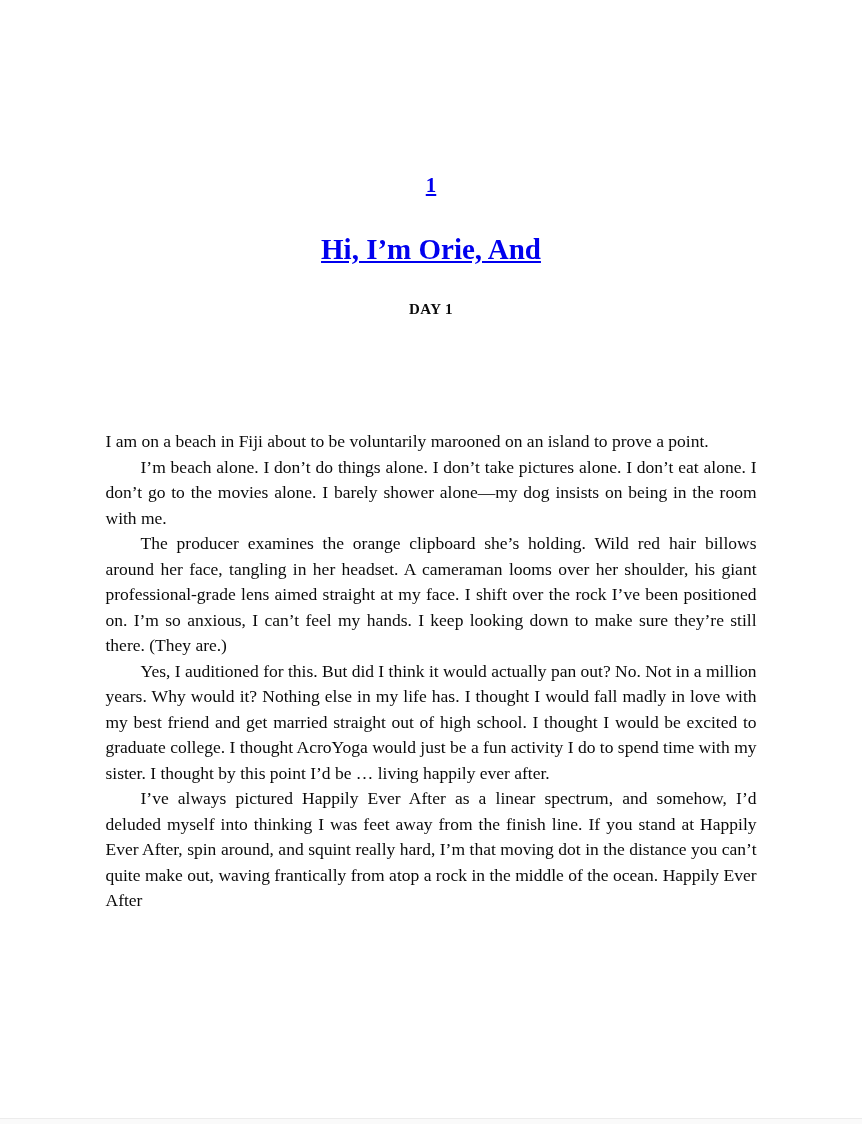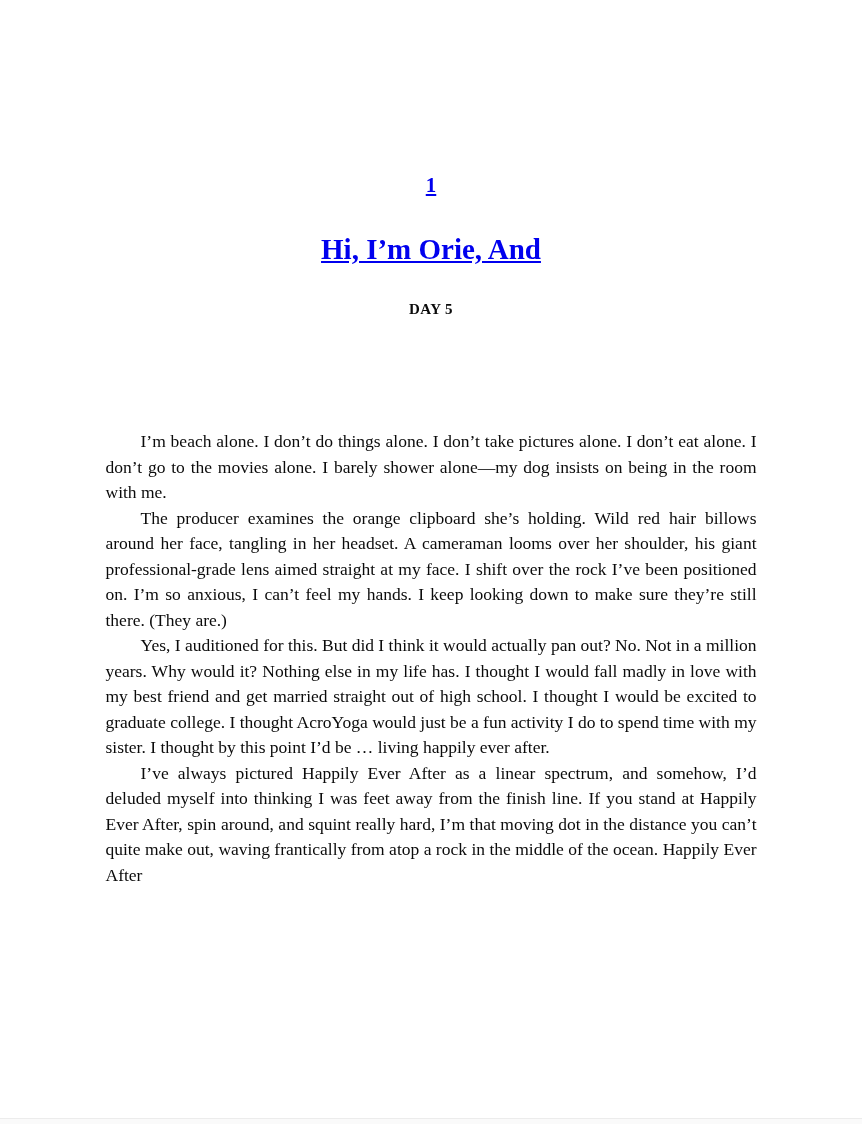--- a/index.html
+++ b/index.html
@@ -71,24 +71,25 @@
 
 <div class="page">
 
   <div class="chapter-header">
     <div class="chapter-number">
       <a href="#">1</a>
     </div>
     <div class="chapter-title">
       <a href="#">Hi, I’m Orie, And</a>
     </div>
-    <div class="day-label">DAY 5</div>
+    <div class="day-label">DAY 1</div>
   </div>
 
   <div class="body-text">
+    <p class="first">I am on a beach in Fiji about to be voluntarily marooned on an island to prove a point.</p>
     <p>I’m beach alone. I don’t do things alone. I don’t take pictures alone. I don’t eat alone. I don’t go to the movies alone. I barely shower alone—my dog insists on being in the room with me.</p>
     <p>The producer examines the orange clipboard she’s holding. Wild red hair billows around her face, tangling in her headset. A cameraman looms over her shoulder, his giant professional-grade lens aimed straight at my face. I shift over the rock I’ve been positioned on. I’m so anxious, I can’t feel my hands. I keep looking down to make sure they’re still there. (They are.)</p>
     <p>Yes, I auditioned for this. But did I think it would actually pan out? No. Not in a million years. Why would it? Nothing else in my life has. I thought I would fall madly in love with my best friend and get married straight out of high school. I thought I would be excited to graduate college. I thought AcroYoga would just be a fun activity I do to spend time with my sister. I thought by this point I’d be … living happily ever after.</p>
     <p>I’ve always pictured Happily Ever After as a linear spectrum, and somehow, I’d deluded myself into thinking I was feet away from the finish line. If you stand at Happily Ever After, spin around, and squint really hard, I’m that moving dot in the distance you can’t quite make out, waving frantically from atop a rock in the middle of the ocean. Happily Ever After</p>
   </div>
 
   <div class="footer-bar"></div>
 
 </div>
 

